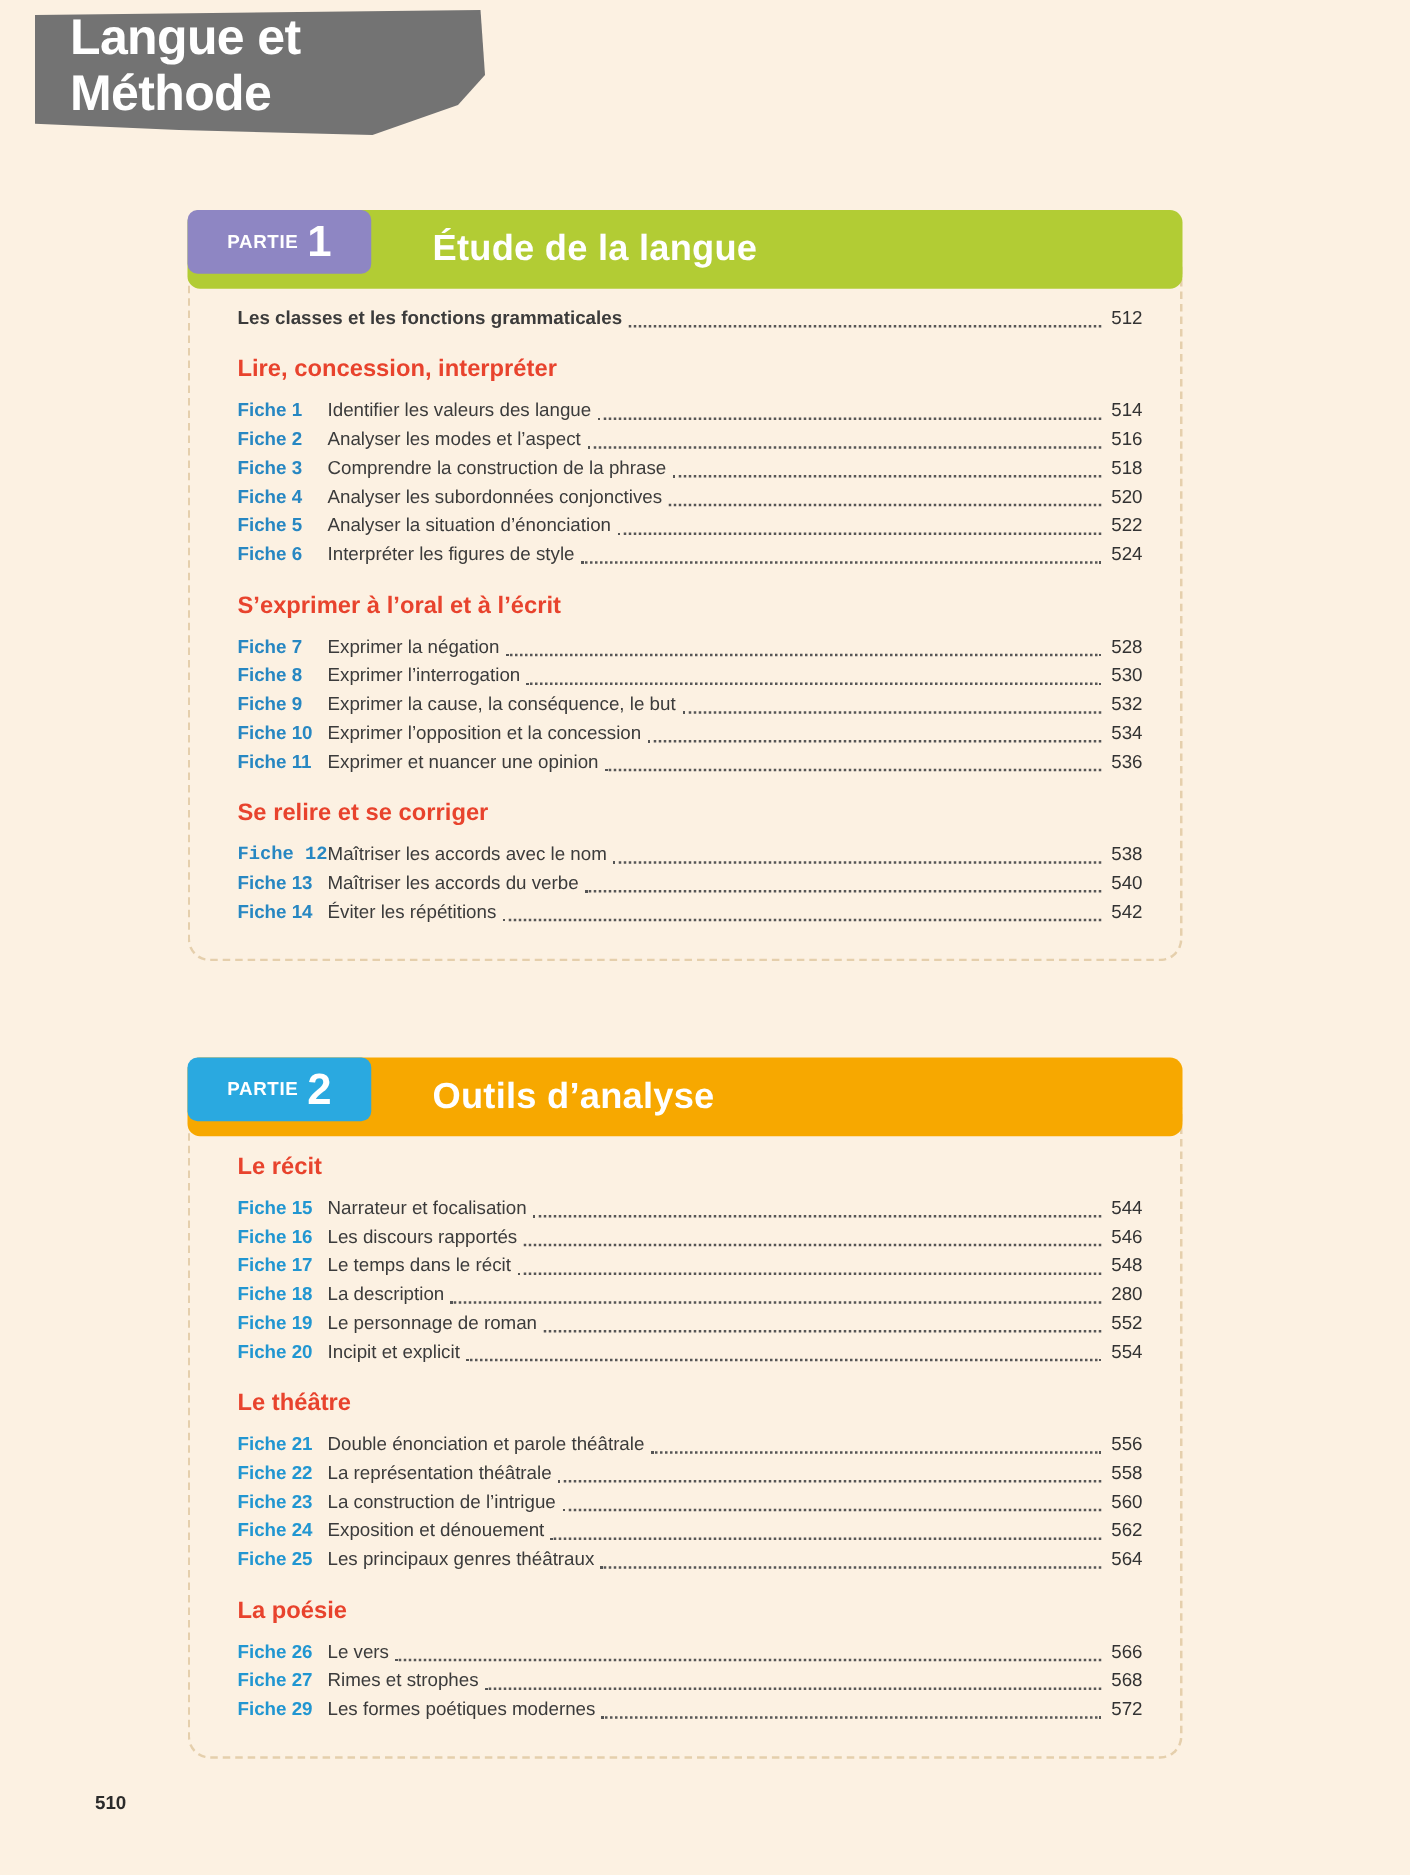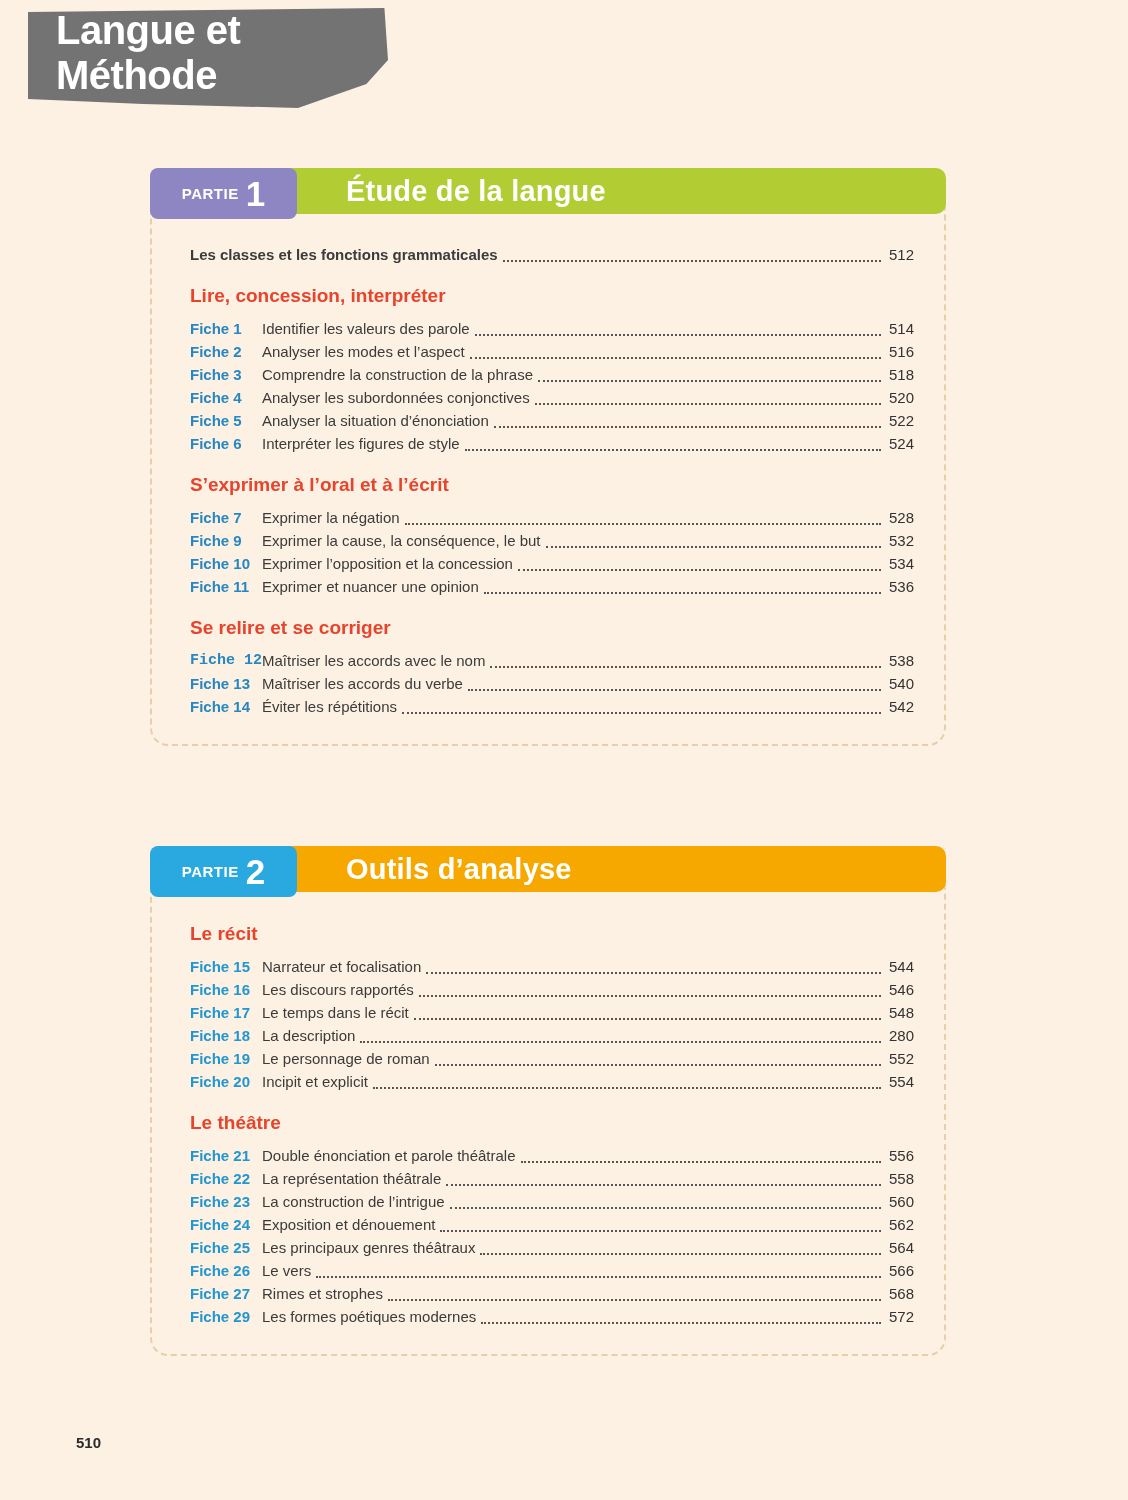--- a/index.html
+++ b/index.html
@@ -27,21 +27,21 @@
     letter-spacing:-0.5px;
   }
 
   
   .partie { position:absolute; left:150px; width:796px; }
   .partie-1 { top:168px; }
   .partie-2 { top:846px; }
 
   .partie-header { position:relative; height:50px; z-index:2; }
   .partie-bar {
-    position:absolute; left:0; right:0; top:0; height:46px;
+    position:absolute; left:0; right:0; top:0; height:63px;
     border-radius:10px;
     display:flex; align-items:center;
     padding-left:196px;
   }
   .partie-title { color:#fff; font-size:29px; font-weight:bold; letter-spacing:0.2px; }
   .partie-tab {
     position:absolute; left:0; top:0;
     width:147px; height:51px;
     border-radius:8px;
     display:flex; align-items:center; justify-content:center; gap:7px;
@@ -104,21 +104,21 @@
     </div>
     <div class="partie-body">
         <div class="toc-row intro">
           <span class="label">Les classes et les fonctions grammaticales</span>
           <span class="dots"></span>
           <span class="pagenum">512</span>
         </div>
         <div class="group-heading">Lire, concession, interpréter</div>
         <div class="toc-row">
           <span class="fiche" style="color: rgb(39, 135, 194);">Fiche 1</span>
-          <span class="label">Identifier les valeurs des parole</span>
+          <span class="label">Identifier les valeurs des langue</span>
           <span class="dots"></span>
           <span class="pagenum">514</span>
         </div>
         <div class="toc-row">
           <span class="fiche" style="color: rgb(39, 135, 194);">Fiche 2</span>
           <span class="label">Analyser les modes et l’aspect</span>
           <span class="dots"></span>
           <span class="pagenum">516</span>
         </div>
         <div class="toc-row">
@@ -144,20 +144,26 @@
           <span class="label">Interpréter les figures de style</span>
           <span class="dots"></span>
           <span class="pagenum">524</span>
         </div>
         <div class="group-heading">S’exprimer à l’oral et à l’écrit</div>
         <div class="toc-row">
           <span class="fiche" style="color: rgb(39, 135, 194);">Fiche 7</span>
           <span class="label">Exprimer la négation</span>
           <span class="dots"></span>
           <span class="pagenum">528</span>
+        </div>
+        <div class="toc-row">
+          <span class="fiche" style="color: rgb(39, 135, 194);">Fiche 8</span>
+          <span class="label">Exprimer l’interrogation</span>
+          <span class="dots"></span>
+          <span class="pagenum">530</span>
         </div>
         <div class="toc-row">
           <span class="fiche" style="color: rgb(39, 135, 194);">Fiche 9</span>
           <span class="label">Exprimer la cause, la conséquence, le but</span>
           <span class="dots"></span>
           <span class="pagenum">532</span>
         </div>
         <div class="toc-row">
           <span class="fiche" style="color: rgb(39, 135, 194);">Fiche 10</span>
           <span class="label">Exprimer l’opposition et la concession</span>
@@ -264,20 +270,21 @@
           <span class="label">Exposition et dénouement</span>
           <span class="dots"></span>
           <span class="pagenum">562</span>
         </div>
         <div class="toc-row">
           <span class="fiche" style="color: rgb(33, 150, 209);">Fiche 25</span>
           <span class="label">Les principaux genres théâtraux</span>
           <span class="dots"></span>
           <span class="pagenum">564</span>
         </div>
+        <div class="group-heading">La poésie</div>
         <div class="toc-row">
           <span class="fiche" style="color: rgb(33, 150, 209);">Fiche 26</span>
           <span class="label">Le vers</span>
           <span class="dots"></span>
           <span class="pagenum">566</span>
         </div>
         <div class="toc-row">
           <span class="fiche" style="color: rgb(33, 150, 209);">Fiche 27</span>
           <span class="label">Rimes et strophes</span>
           <span class="dots"></span>

